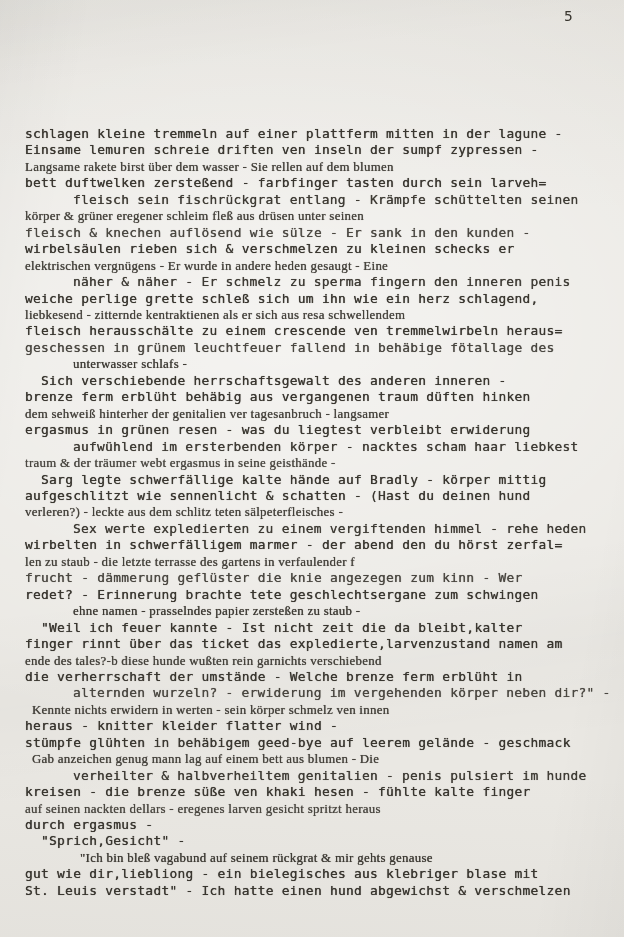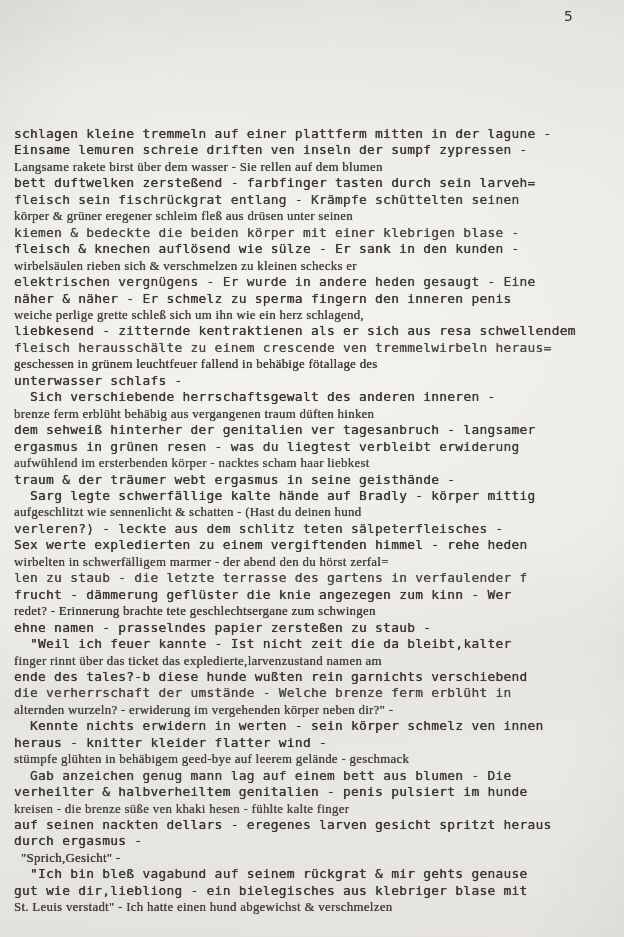--- a/index.html
+++ b/index.html
@@ -24,49 +24,48 @@
   .page-number {
     position: absolute;
     top: 8px;
     left: 564px;
     font-size: 14.5px;
     letter-spacing: 0.3px;
   }
   .text-block {
     position: absolute;
     top: 126px;
-    left: 14px;
+    left: 25px;
     width: 586px;
   }
   .line {
     font-size: 12.8px;
     line-height: 16.45px;
     letter-spacing: 0.32px;
     white-space: pre-wrap;
     text-shadow: 0 0 0.7px rgba(45,42,38,0.75), 0.3px 0.2px 0.4px rgba(45,42,38,0.35);
     min-height: 16.45px;
   }
   
   .line:nth-child(3n)  { opacity: 0.93; font-family: Liberation Serif, serif; }
-  .line:nth-child(5n)  { opacity: 0.97; transform: translateY(0.2px); }
+  .line:nth-child(5n)  { opacity: 0.97; transform: translateY(0.2px); margin-left: 48px; }
   .line:nth-child(7n)  { opacity: 0.90; }
 </style>
 </head>
 <body>
 
 <div class="page" style="color: rgb(57, 54, 47);">
   <div class="page-number">5</div>
   <div class="text-block">
       <div class="line">schlagen kleine tremmeln auf einer plattferm mitten in der lagune -</div>
       <div class="line">Einsame lemuren schreie driften ven inseln der sumpf zypressen -</div>
       <div class="line">Langsame rakete birst über dem wasser - Sie rellen auf dem blumen</div>
       <div class="line">bett duftwelken zersteßend - farbfinger tasten durch sein larveh=</div>
       <div class="line">fleisch sein fischrückgrat entlang - Krämpfe schüttelten seinen</div>
       <div class="line">körper &amp; grüner eregener schleim fleß aus drüsen unter seinen</div>
-      <div class="line">kiemen &amp; bedeckte die beiden körper mit einer klebrigen blase -</div>
       <div class="line">fleisch &amp; knechen auflösend wie sülze - Er sank in den kunden -</div>
       <div class="line">wirbelsäulen rieben sich &amp; verschmelzen zu kleinen schecks er</div>
       <div class="line">elektrischen vergnügens - Er wurde in andere heden gesaugt - Eine</div>
       <div class="line">näher &amp; näher - Er schmelz zu sperma fingern den inneren penis</div>
       <div class="line">weiche perlige grette schleß sich um ihn wie ein herz schlagend,</div>
       <div class="line">liebkesend - zitternde kentraktienen als er sich aus resa schwellendem</div>
       <div class="line">fleisch herausschälte zu einem crescende ven tremmelwirbeln heraus=</div>
       <div class="line">geschessen in grünem leuchtfeuer fallend in behäbige fötallage des</div>
       <div class="line">unterwasser schlafs -</div>
       <div class="line">  Sich verschiebende herrschaftsgewalt des anderen inneren -</div>

